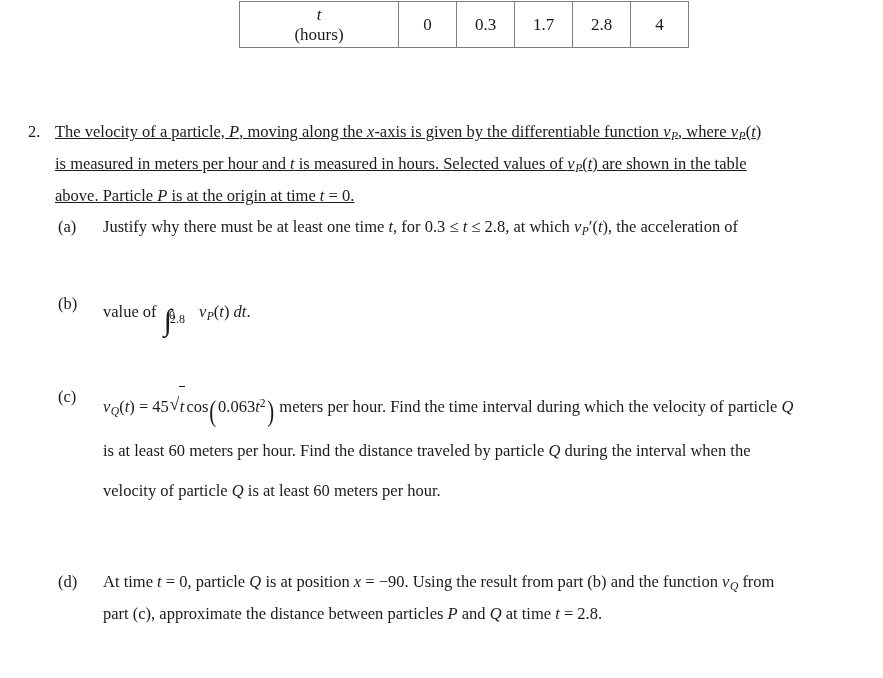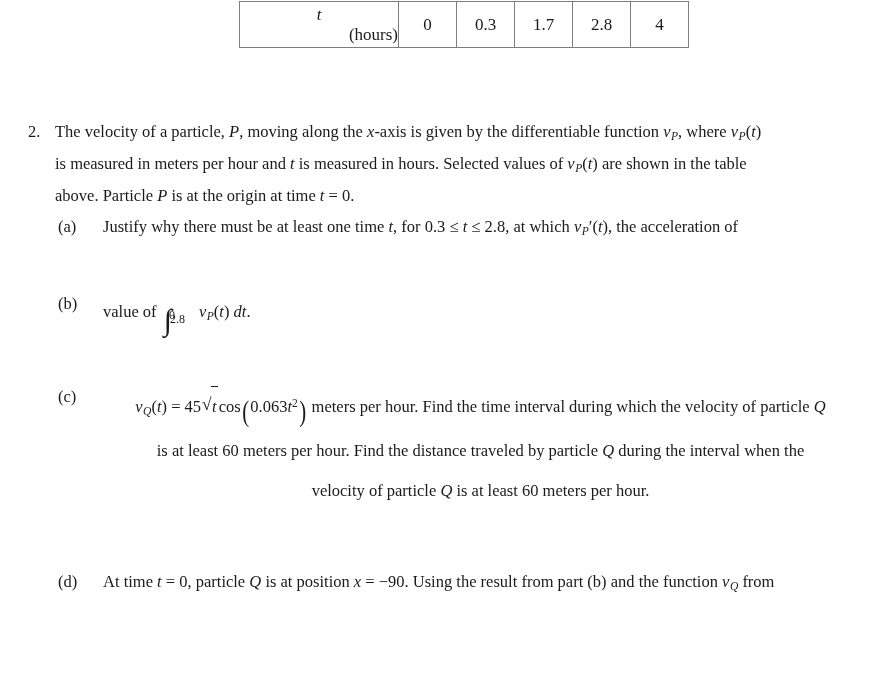--- a/index.html
+++ b/index.html
@@ -47,21 +47,21 @@
     border-right: 3px double #7d7d7d;
   }
   td.val-cell {
     width: 57px;
     height: 45px;
   }
   td.val-first {
     border-left: 1px solid #7d7d7d;
   }
   .lbl-line1 { display: block; }
-  .lbl-line2 { display: block; text-align: right; }
+  .lbl-line2 { display: block; }
 
   
   .mi { font-style: italic; }
   .sub {
     font-style: italic;
     font-size: 0.70em;
     vertical-align: -0.28em;
     margin-left: 0.5px;
   }
 
@@ -75,20 +75,21 @@
     line-height: 27px;
   }
   .q-num {
     position: absolute;
     left: 0;
     top: 0;
     width: 26px;
   }
   .q-main-body {
     margin-left: 27px;
+    text-decoration: underline;
   }
 
   .part {
     position: absolute;
     width: 800px;
     font-size: 16.5px;
     line-height: 27px;
   }
   .part-label {
     position: absolute;
@@ -100,21 +101,21 @@
     margin-left: 45px;
   }
 
   #part-a { left: 58px; top: 213px; width: 790px; }
   #part-b { left: 58px; top: 290px; width: 790px; }
   #part-c { left: 58px; top: 383px; width: 800px; }
   #part-d { left: 58px; top: 568px; width: 800px; }
 
   .line { display: block; }
   .line-tall { display: block; line-height: 44px; }
-  .line-tall2 { display: block; line-height: 40px; text-align: center; }
+  .line-tall2 { display: block; line-height: 40px; }
 
   
   .integral {
     display: inline-block;
     position: relative;
     vertical-align: -0.28em;
     margin: 0 2px 0 3px;
     height: 1em;
   }
   .int-sign {
@@ -239,16 +240,17 @@
       <span class="line-tall2"><span>is at least 60 meters per hour. Find the distance traveled by particle </span><span class="mi">Q</span><span> during the interval when the</span></span>
 
       <span class="line-tall2"><span>velocity of particle </span><span class="mi">Q</span><span> is at least 60 meters per hour.</span></span>
     </div>
   </div>
 
   <div class="part" id="part-d">
     <span class="part-label">(d)</span>
     <div class="part-body">
       <span class="line"><span>At time </span><span class="mi">t</span><span> = 0, particle </span><span class="mi">Q</span><span> is at position </span><span class="mi">x</span><span> = −90. Using the result from part (b) and the function </span><span class="nowrap"><span class="mi">v</span><span class="sub">Q</span></span><span> from</span></span>
+      <span class="line"><span>part (c), approximate the distance between particles </span><span class="mi">P</span><span> and </span><span class="mi">Q</span><span> at time </span><span class="mi">t</span><span> = 2.8.</span></span>
     </div>
   </div>
 
 </div>
 
 </body></html>

